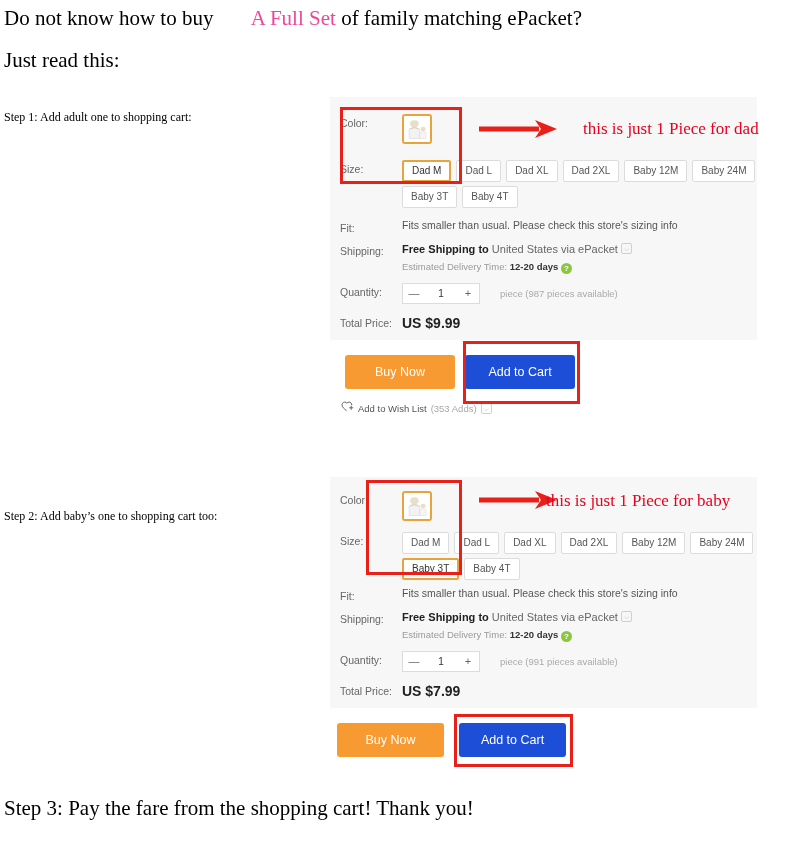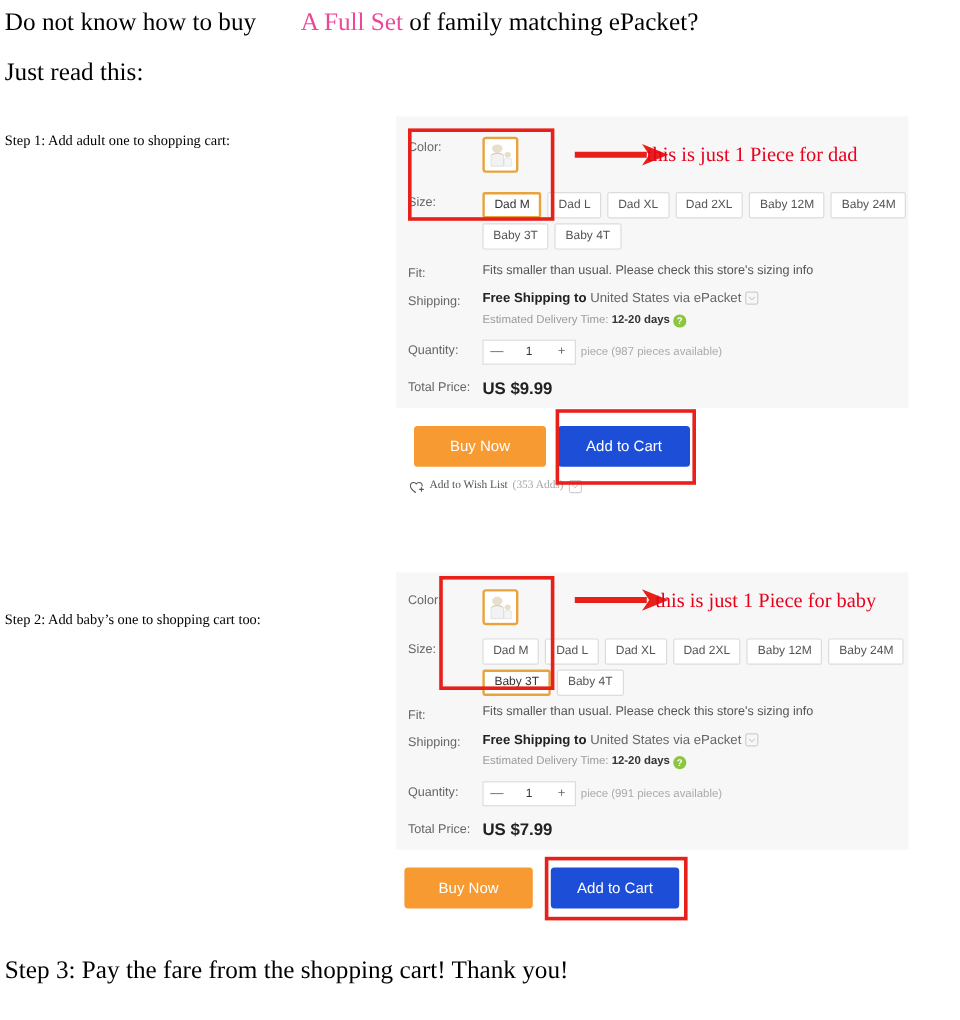--- a/index.html
+++ b/index.html
@@ -147,21 +147,21 @@
   .qty-val {
     flex: 1;
     text-align: center;
     font-size: 10px;
     color: #333;
     line-height: 19px;
   }
   .qty-note {
     font-size: 9.5px;
     color: #aaa;
-    margin-left: 4px;
+    margin-left: 20px;
     line-height: 21px;
   }
 
   
   .price {
     font-size: 14px;
     color: #222;
     font-weight: bold;
     line-height: 18px;
   }
@@ -177,25 +177,25 @@
     justify-content: center;
     box-sizing: border-box;
     position: absolute;
   }
   .btn-buy { background: #f79a32; }
   .btn-cart { background: #1d4ed8; }
 
   
   .wish {
     position: absolute;
-    font-family: Liberation Serif, serif;
+    font-family: Liberation Sans, sans-serif;
     font-size: 9.5px;
     color: #555;
     display: flex;
-    align-items: flex-start;
+    align-items: flex-end;
     gap: 4px;
     white-space: nowrap;
   }
   .wish .count { color: #a8a8a8; }
 
   
   .red-box {
     position: absolute;
     border: 3px solid #e8201a;
     box-sizing: border-box;
@@ -310,21 +310,21 @@
 
 <div class="red-box" style="left:340px; top:107px; width:122px; height:77px;"></div>
 <div class="red-box" style="left:463px; top:341px; width:117px; height:63px;"></div>
 
 <div class="arrow" style="left:477px; top:118px;">
   <svg width="82" height="22" viewBox="0 0 82 22" aria-hidden="true">
     <path d="M2 11 L62 11" stroke="#e8201a" stroke-width="5" stroke-linecap="butt"></path>
     <path d="M58 2 L80 11 L58 20 L64 11 Z" fill="#e8201a"></path>
   </svg>
 </div>
-<div class="annot-text" style="left:539px; top:119px;">this is just 1 Piece for dad</div>
+<div class="annot-text" style="left:583px; top:119px;">this is just 1 Piece for dad</div>
 
 <div class="product-panel" id="panel-2">
 
   <div class="row" style="left:10px; top:14px;">
     <div class="row-label">Color:</div>
     <div class="swatch">
       <svg viewBox="0 0 30 30" aria-hidden="true">
         <rect x="0" y="0" width="30" height="30" fill="#ffffff"></rect>
         <ellipse cx="12" cy="9" rx="5" ry="4" fill="#e9dfc9"></ellipse>
         <path d="M6 26 L6 15 Q12 11 18 15 L18 26 Z" fill="#f2f2f2" stroke="#d8d8d8" stroke-width="0.7"></path>

